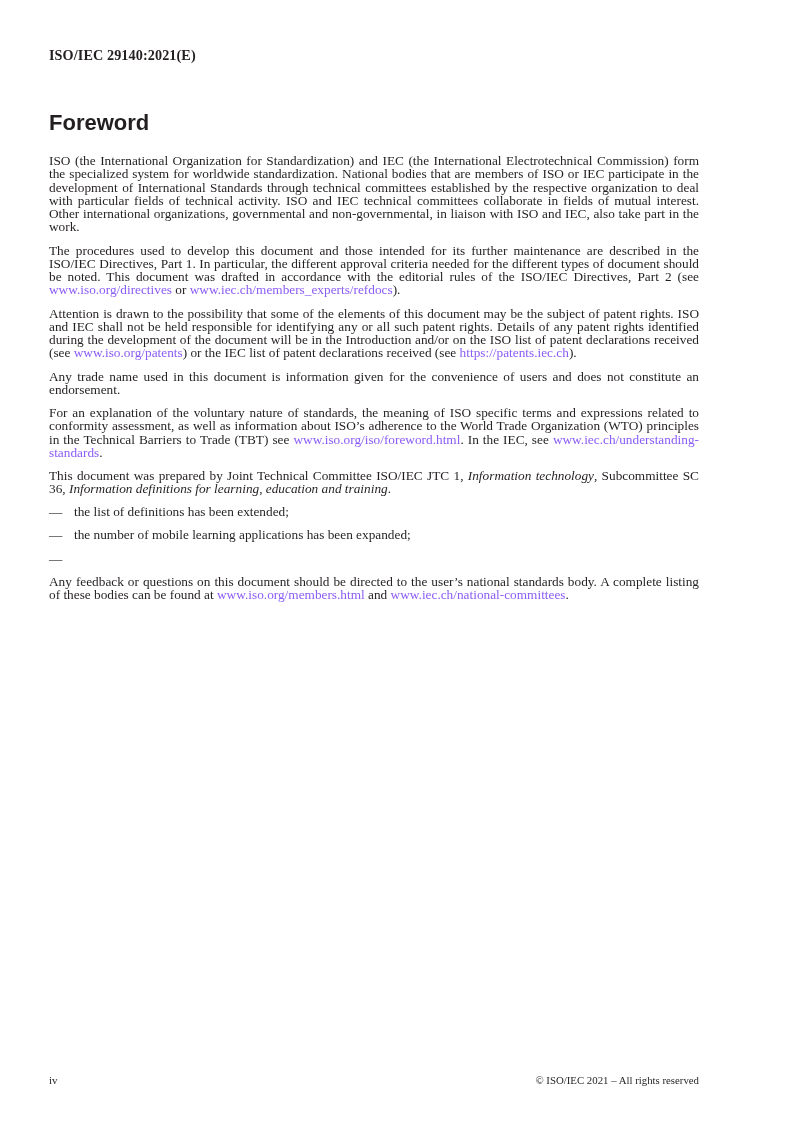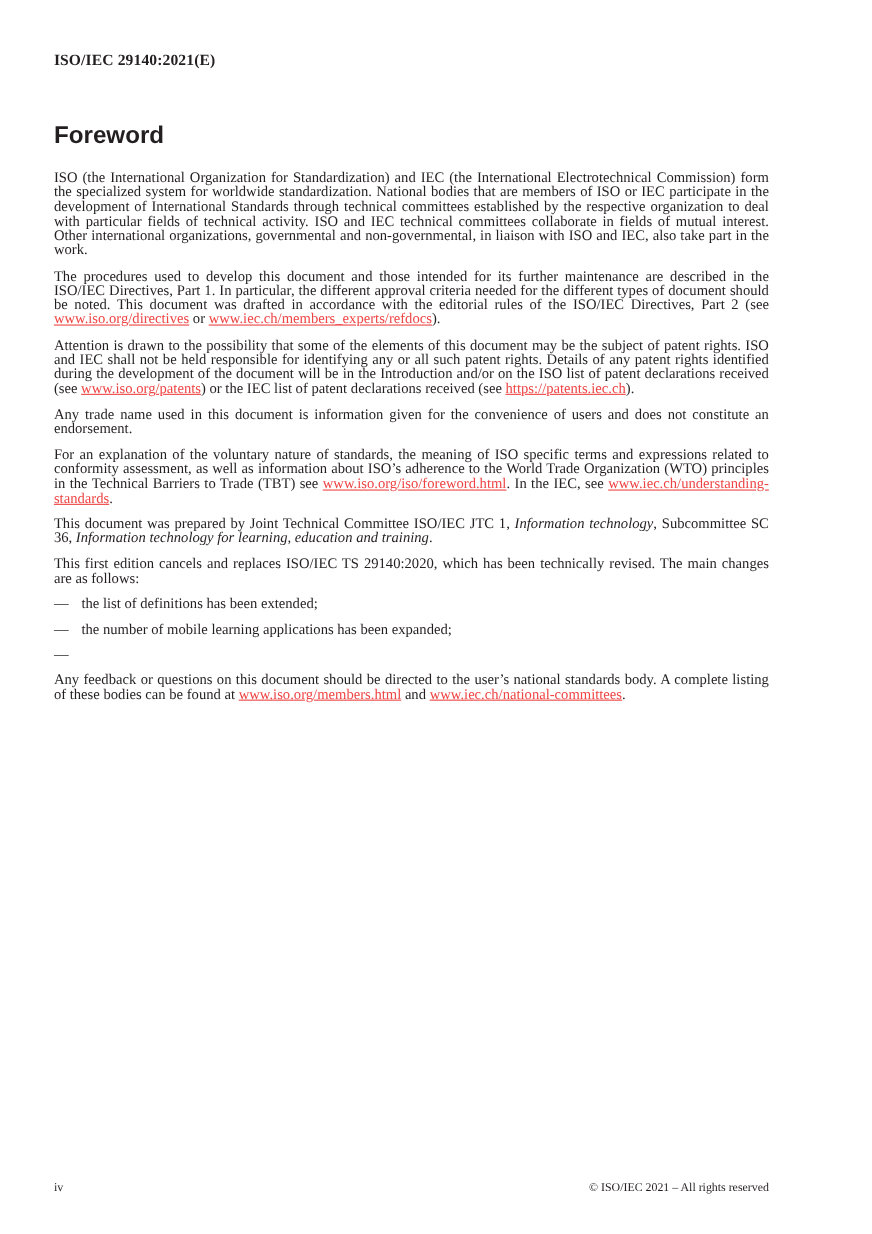--- a/index.html
+++ b/index.html
@@ -19,21 +19,21 @@
       font-family: Liberation Sans, sans-serif;
       font-weight: bold; font-size: 22px; margin: 0;
     }
     .body {
       position: absolute; left: 49px; top: 154px; width: 650px;
       font-family: "Liberation Serif", "DejaVu Serif", serif;
       font-size: 13.3px; line-height: 13.3px;
     }
     .para { margin: 0 0 9.8px 0; text-align: justify; }
     .para:last-child { margin-bottom: 0; }
-    a.link { color: #ef4444; text-decoration: underline; }
+    a.link { color: #8b5cf6; }
     em { font-style: italic; }
     .list-item { display: flex; margin: 0 0 9.8px 0; }
     .dash { width: 25px; flex: 0 0 25px; }
     .footer-page {
       position: absolute; left: 49px; top: 1074px;
       font-family: "Liberation Serif", "DejaVu Serif", serif; font-size: 11px;
     }
     .footer-copy {
       position: absolute; right: 94px; top: 1074px;
       font-family: "Liberation Serif", "DejaVu Serif", serif; font-size: 10.8px;
@@ -51,23 +51,22 @@
     <p class="para">ISO (the International Organization for Standardization) and IEC (the International Electrotechnical Commission) form the specialized system for worldwide standardization. National bodies that are members of ISO or IEC participate in the development of International Standards through technical committees established by the respective organization to deal with particular fields of technical activity. ISO and IEC technical committees collaborate in fields of mutual interest. Other international organizations, governmental and non-governmental, in liaison with ISO and IEC, also take part in the work.</p>
 
     <p class="para"><span>The procedures used to develop this document and those intended for its further maintenance are described in the ISO/IEC Directives, Part 1. In particular, the different approval criteria needed for the different types of document should be noted. This document was drafted in accordance with the editorial rules of the ISO/IEC Directives, Part 2 (see </span><a class="link">www.iso.org/directives</a><span> or </span><a class="link">www.iec.ch/members_experts/refdocs</a><span>).</span></p>
 
     <p class="para"><span>Attention is drawn to the possibility that some of the elements of this document may be the subject of patent rights. ISO and IEC shall not be held responsible for identifying any or all such patent rights. Details of any patent rights identified during the development of the document will be in the Introduction and/or on the ISO list of patent declarations received (see </span><a class="link">www.iso.org/patents</a><span>) or the IEC list of patent declarations received (see </span><a class="link">https://patents.iec.ch</a><span>).</span></p>
 
     <p class="para">Any trade name used in this document is information given for the convenience of users and does not constitute an endorsement.</p>
 
     <p class="para"><span>For an explanation of the voluntary nature of standards, the meaning of ISO specific terms and expressions related to conformity assessment, as well as information about ISO’s adherence to the World Trade Organization (WTO) principles in the Technical Barriers to Trade (TBT) see </span><a class="link">www.iso.org/iso/foreword.html</a><span>. In the IEC, see </span><a class="link">www.iec.ch/understanding-standards</a><span>.</span></p>
 
-    <p class="para"><span>This document was prepared by Joint Technical Committee ISO/IEC JTC 1, </span><em>Information technology</em><span>, Subcommittee SC 36, </span><em>Information technology for learning, education and training</em><span>.</span></p>
+    <p class="para"><span>This document was prepared by Joint Technical Committee ISO/IEC JTC 1, </span><em>Information technology</em><span>, Subcommittee SC 36, </span><em>Information definitions for learning, education and training</em><span>.</span></p>
 
-    <p class="para">This first edition cancels and replaces ISO/IEC TS 29140:2020, which has been technically revised. The main changes are as follows:</p>
 
     <div class="list-item">
       <span class="dash">—</span>
       <span>the list of definitions has been extended;</span>
     </div>
     <div class="list-item">
       <span class="dash">—</span>
       <span>the number of mobile learning applications has been expanded;</span>
     </div>
     <div class="list-item">

